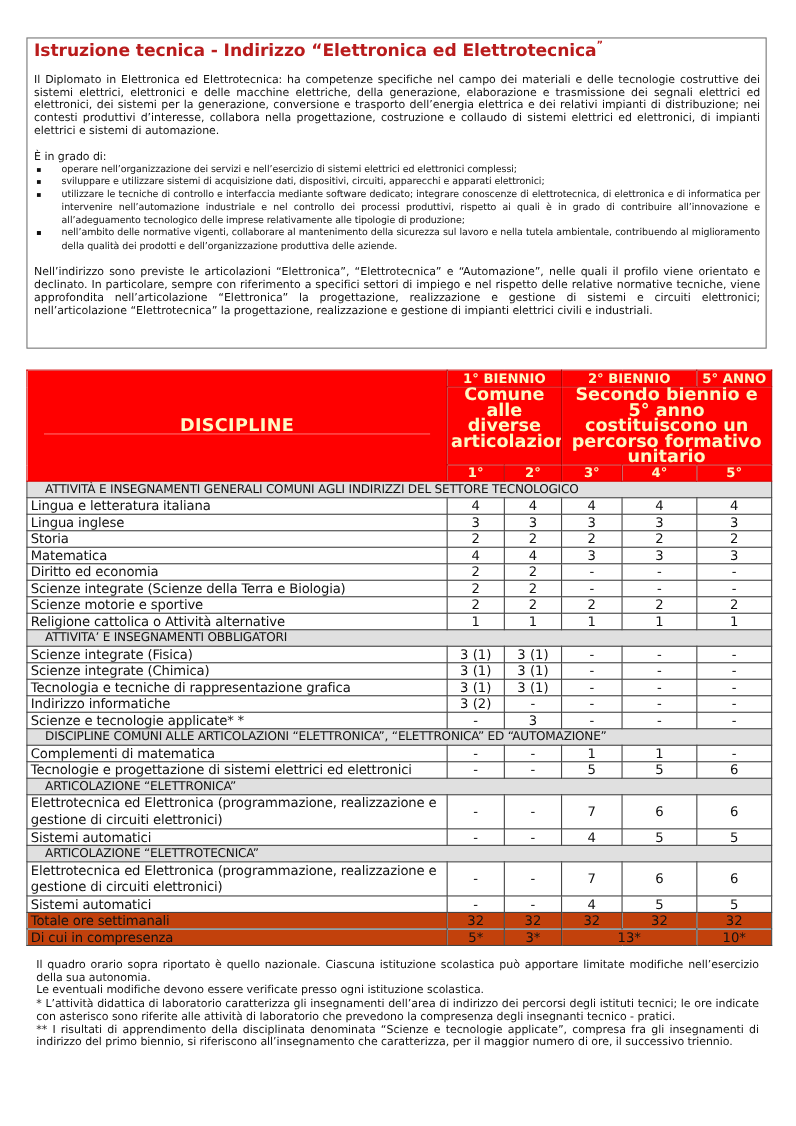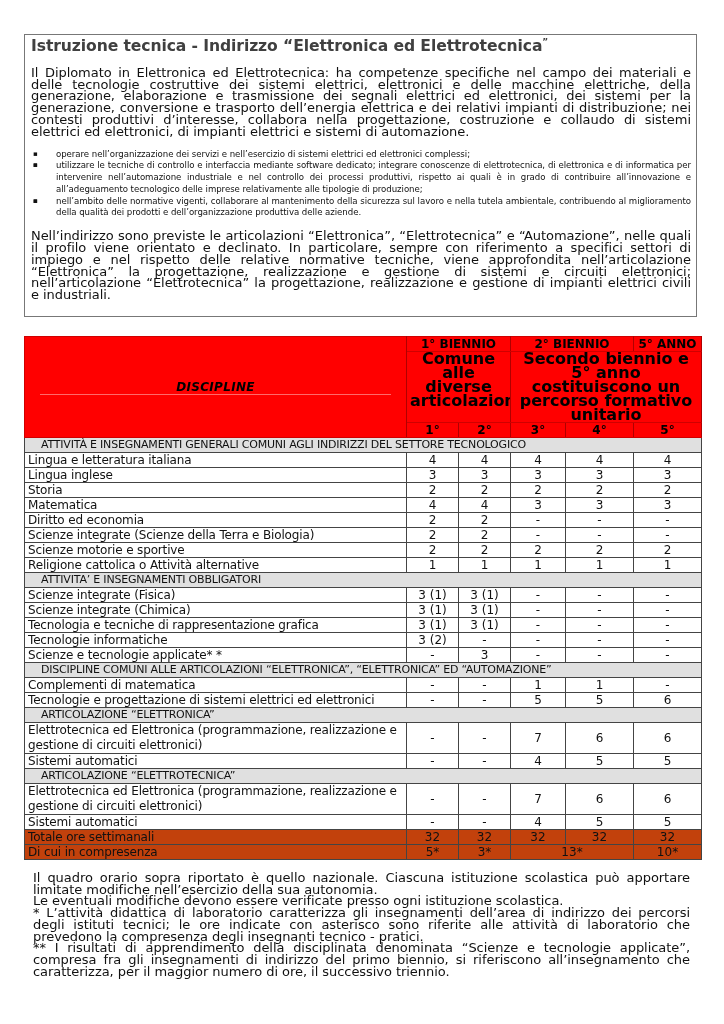--- a/index.html
+++ b/index.html
@@ -1,55 +1,56 @@
 <!DOCTYPE html>
 <html><head>
 <meta charset="utf-8">
 <style>
   html, body { margin: 0; padding: 0; background: #ffffff; }
   body { width: 724px; height: 1024px; position: relative; overflow: hidden;
          font-family: "DejaVu Sans", sans-serif; color: #111; }
   .intro-box { position: absolute; left: 24px; top: 34px; width: 673px; height: 283px;
                border: 1px solid #777; box-sizing: border-box; padding: 2px 5px 0 6px; }
-  .title { color: #404040; font-weight: bold; font-size: 15.6px; margin: 0 0 12px 0; letter-spacing: -0.1px; white-space: nowrap; }
+  .title { color: #b91c1c; font-weight: bold; font-size: 15.6px; margin: 0 0 12px 0; letter-spacing: -0.1px; white-space: nowrap; }
   .title .q { font-size: 9px; vertical-align: top; }
-  .para { font-size: 13px; line-height: 11.7px; text-align: justify; margin: 0; letter-spacing: -0.05px; }
+  .para { font-size: 10px; line-height: 11.7px; text-align: justify; margin: 0; letter-spacing: -0.05px; }
   .gap { height: 11.5px; }
   ul.bullets { list-style: none; margin: 0; padding: 0; }
   ul.bullets li { position: relative; padding-left: 25px; font-size: 8.6px; line-height: 11.7px; text-align: justify; letter-spacing: -0.05px; }
   ul.bullets li .bullet { position: absolute; left: 2px; top: 0; font-size: 7px; }
 
   table.schedule { position: absolute; left: 24px; top: 336px; width: 677px; border-collapse: collapse;
                    table-layout: fixed; font-size: 12px; }
   table.schedule td { border: 1px solid #444; padding: 0 3px; height: 14px; line-height: 14px; overflow: hidden; white-space: nowrap; }
   table.schedule td.num { text-align: center; padding: 0; }
-  .hdr td { background: #ff0000; color: #000000; font-weight: bold; text-align: center; border-color: #d00000 !important;
+  .hdr td { background: #ff0000; color: #fef9c3; font-weight: bold; text-align: center; border-color: #d00000 !important;
             border-right: 1px solid #b00000 !important; }
-  .hdr td.disc { vertical-align: middle; font-size: 12px; letter-spacing: 0.3px; font-style: italic; }
+  .hdr td.disc { vertical-align: middle; font-size: 16px; letter-spacing: 0.3px; }
   .hdr td.disc .line { display:block; height: 0; border-top: 1px solid #ff6a6a; margin: 0 12px; }
   .hdr td.big { font-size: 16px; line-height: 14px; white-space: normal; vertical-align: top; }
   .hdr td.yr { font-size: 12px; }
   tr.section td { background: #e0e0e0; font-size: 11px; letter-spacing: -0.2px; padding-left: 16px; }
   tr.total td { background: #c2410c; }
   tr.tall td { height: 30px; line-height: 15px; white-space: normal; }
   td.subject { font-size: 12px; letter-spacing: -0.15px; margin-left: 12px; }
 
-  .notes { position: absolute; left: 33px; top: 872px; width: 657px; font-size: 13px; line-height: 11.7px; letter-spacing: -0.05px; }
+  .notes { position: absolute; left: 33px; top: 872px; width: 657px; font-size: 10px; line-height: 11.7px; letter-spacing: -0.05px; }
   .notes p { margin: 0; text-align: justify; }
 </style>
 </head>
 <body>
 
 <div class="intro-box">
   <h1 class="title"><span>Istruzione tecnica - Indirizzo “Elettronica ed Elettrotecnica</span><span class="q">”</span></h1>
   <p class="para">Il Diplomato in Elettronica ed Elettrotecnica: ha competenze specifiche nel campo dei materiali e delle tecnologie costruttive dei sistemi elettrici, elettronici e delle macchine elettriche, della generazione, elaborazione e trasmissione dei segnali elettrici ed elettronici, dei sistemi per la generazione, conversione e trasporto dell’energia elettrica e dei relativi impianti di distribuzione; nei contesti produttivi d’interesse, collabora nella progettazione, costruzione e collaudo di sistemi elettrici ed elettronici, di impianti elettrici e sistemi di automazione.</p>
   <div class="gap"></div>
+  <p class="para">È in grado di:</p>
   <ul class="bullets">
     <li><span class="bullet">▪</span><span>operare nell’organizzazione dei servizi e nell’esercizio di sistemi elettrici ed elettronici complessi;</span></li>
-    <li><span class="bullet">▪</span></li>
+    <li><span class="bullet">▪</span><span>sviluppare e utilizzare sistemi di acquisizione dati, dispositivi, circuiti, apparecchi e apparati elettronici;</span></li>
     <li><span class="bullet">▪</span><span>utilizzare le tecniche di controllo e interfaccia mediante software dedicato; integrare conoscenze di elettrotecnica, di elettronica e di informatica per intervenire nell’automazione industriale e nel controllo dei processi produttivi, rispetto ai quali è in grado di contribuire all’innovazione e all’adeguamento tecnologico delle imprese relativamente alle tipologie di produzione;</span></li>
     <li><span class="bullet">▪</span></li>
     <li><span class="bullet">▪</span><span>nell’ambito delle normative vigenti, collaborare al mantenimento della sicurezza sul lavoro e nella tutela ambientale, contribuendo al miglioramento della qualità dei prodotti e dell’organizzazione produttiva delle aziende.</span></li>
   </ul>
   <div class="gap"></div>
   <p class="para">Nell’indirizzo sono previste le articolazioni “Elettronica”, “Elettrotecnica” e “Automazione”, nelle quali il profilo viene orientato e declinato. In particolare, sempre con riferimento a specifici settori di impiego e nel rispetto delle relative normative tecniche, viene approfondita nell’articolazione “Elettronica” la progettazione, realizzazione e gestione di sistemi e circuiti elettronici; nell’articolazione “Elettrotecnica” la progettazione, realizzazione e gestione di impianti elettrici civili e industriali.</p>
 </div>
 
 <table class="schedule">
   <colgroup>
@@ -166,21 +167,21 @@
       </tr>
       <tr>
         <td class="subject">Tecnologia e tecniche di rappresentazione grafica</td>
         <td class="num">3 (1)</td>
         <td class="num">3 (1)</td>
         <td class="num">-</td>
         <td class="num">-</td>
         <td class="num">-</td>
       </tr>
       <tr>
-        <td class="subject">Tecnologie informatiche</td>
+        <td class="subject">Indirizzo informatiche</td>
         <td class="num">3 (2)</td>
         <td class="num">-</td>
         <td class="num">-</td>
         <td class="num">-</td>
         <td class="num">-</td>
       </tr>
       <tr>
         <td class="subject">Scienze e tecnologie applicate* *</td>
         <td class="num">-</td>
         <td class="num">3</td>

